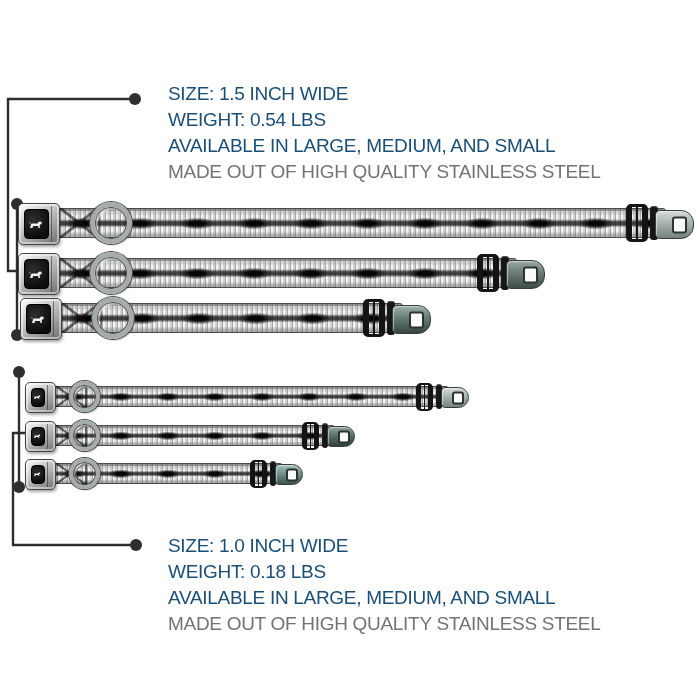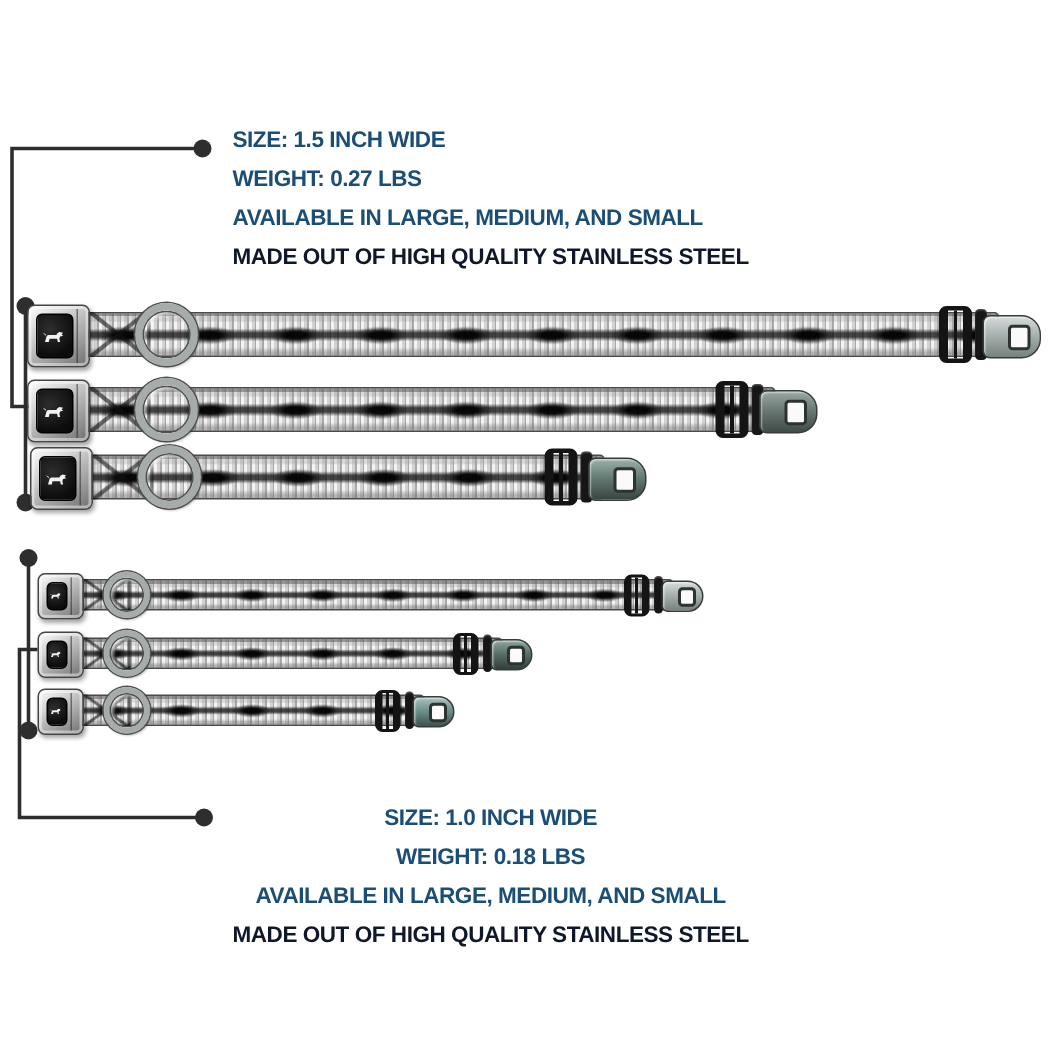--- a/index.html
+++ b/index.html
@@ -4,25 +4,25 @@
 <style>
   html,body{margin:0;padding:0;background:#fff;}
   .canvas{
     position:relative;width:700px;height:700px;background:#ffffff;
     overflow:hidden;font-family:"Liberation Sans",sans-serif;
   }
   
   .connectors{position:absolute;left:0;top:0;z-index:1;}
   
   .spec-block{
-    position:absolute;left:155px;z-index:3;
-    font-weight:bold;font-size:15px;line-height:26px;letter-spacing:-0.3px;
+    position:absolute;left:168px;z-index:3;
+    font-weight:normal;font-size:19px;line-height:26px;letter-spacing:-0.3px;
     color:#1b4e77;white-space:nowrap;
   }
-  .spec-block .material{color:#0f172a;}
+  .spec-block .material{color:#737373;}
   
   .collar-row{position:absolute;z-index:2;}
   .strap{
     position:absolute;top:0;bottom:0;
     border:1px solid #4a4a4a;border-radius:3px;
     background-color:#e4e4e4;
     background-image:
       radial-gradient(ellipse 24px 8px at 28px 52%, rgba(0,0,0,.90) 0 30%, rgba(25,25,25,.55) 52%, rgba(60,60,60,0) 75%),
       linear-gradient(180deg, transparent 36%, rgba(20,20,20,.78) 46% 56%, transparent 66%),
       linear-gradient(180deg, rgba(90,90,90,.6) 0 2px, rgba(150,150,150,.28) 2px 5px, transparent 6px 80%, rgba(105,105,105,.45) 93% 100%),
@@ -119,26 +119,26 @@
       <circle cx="17" cy="204" r="6"></circle>
       <circle cx="17" cy="335" r="6"></circle>
       <circle cx="19" cy="372" r="6"></circle>
       <circle cx="19" cy="487" r="6"></circle>
       <circle cx="136" cy="545" r="6"></circle>
     </g>
   </svg>
 
   <div class="spec-block" style="top:81px;">
     <div>SIZE: 1.5 INCH WIDE</div>
-    <div>WEIGHT: 0.27 LBS</div>
+    <div>WEIGHT: 0.54 LBS</div>
     <div>AVAILABLE IN LARGE, MEDIUM, AND SMALL</div>
     <div class="material">MADE OUT OF HIGH QUALITY STAINLESS STEEL</div>
   </div>
 
-  <div class="spec-block" style="top:533px;text-align:center;">
+  <div class="spec-block" style="top:533px;">
     <div>SIZE: 1.0 INCH WIDE</div>
     <div>WEIGHT: 0.18 LBS</div>
     <div>AVAILABLE IN LARGE, MEDIUM, AND SMALL</div>
     <div class="material">MADE OUT OF HIGH QUALITY STAINLESS STEEL</div>
   </div>
 
   <div class="collar-row size-big" style="left:18px;top:208px;width:676px;height:30px;--clip-hi:#d7dcdc;--clip-mid:#a8b2b0;--clip-lo:#76827e;">
     <div class="strap"></div>
     <div class="stitch"></div>
     <div class="buckle">

